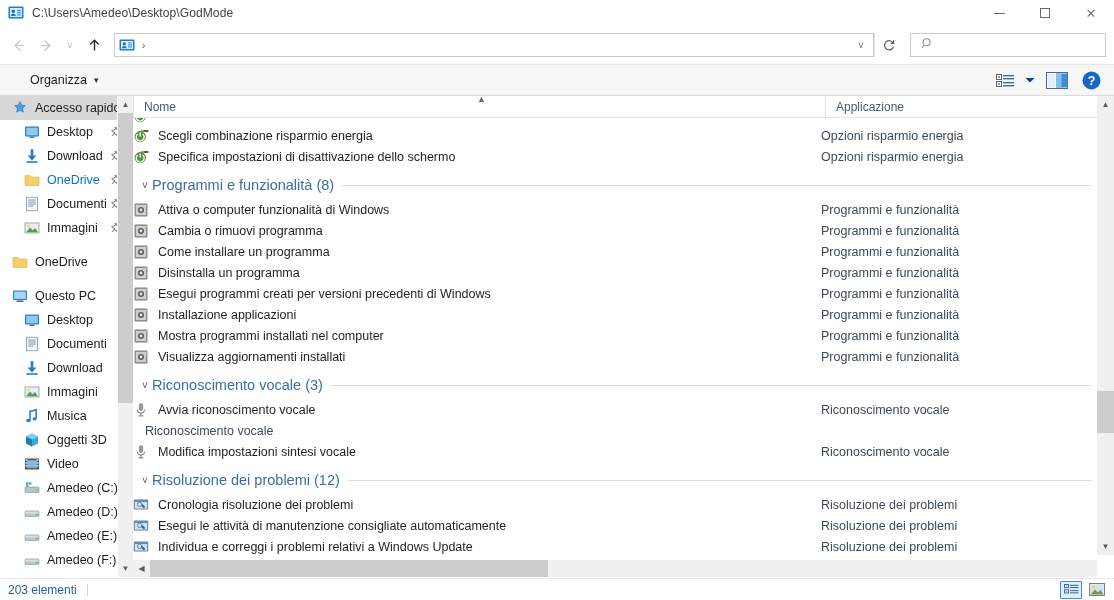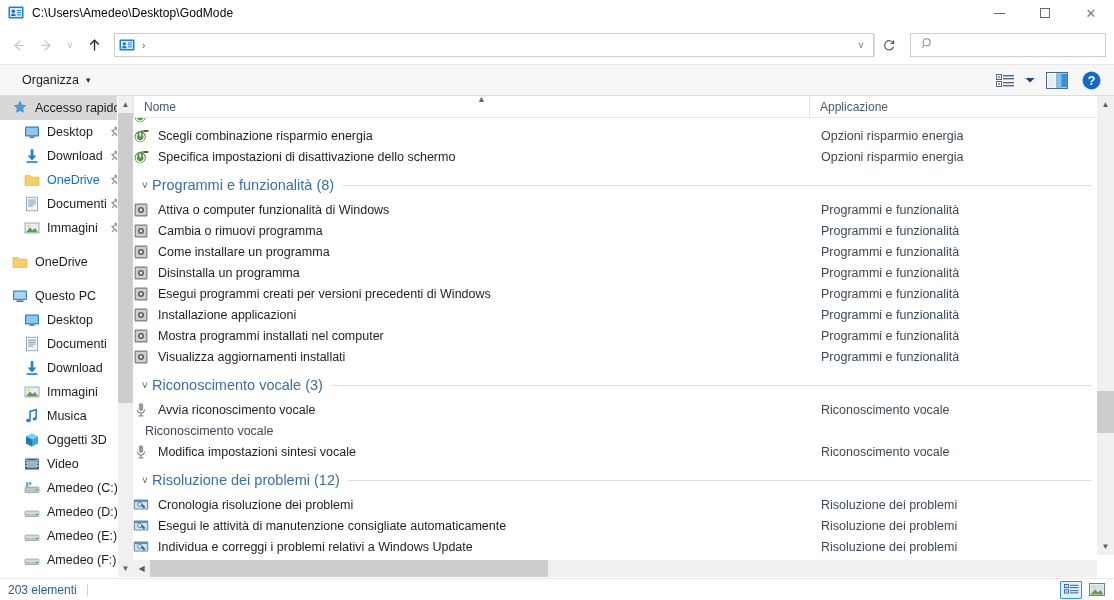--- a/index.html
+++ b/index.html
@@ -12,21 +12,21 @@
   }
   .window { position: relative; width: 1114px; height: 600px; background: #fff; }
 
   
   .titlebar {
     height: 26px; background: #ffffff; display: flex; align-items: center;
     position: relative;
   }
   .titlebar-icon { margin-left: 8px; width: 16px; height: 16px; flex: none; }
   .titlebar-text {
-    margin-left: 8px; font-size: 12px; color: #000000; letter-spacing: .1px;
+    margin-left: 8px; font-size: 12px; color: #404040; letter-spacing: .1px;
     white-space: nowrap;
   }
   .wincontrols { position: absolute; right: 0; top: 0; display: flex; height: 26px; }
   .wc {
     width: 46px; height: 26px; display: flex; align-items: center; justify-content: center;
     color: #6a6a6a;
   }
   .wc .bar { width: 11px; height: 1px; background: #6a6a6a; }
   .wc .sq { width: 10px; height: 10px; border: 1px solid #6a6a6a; }
   .wc .x { font-size: 13px; line-height: 1; font-family: "DejaVu Sans", sans-serif; color:#7a7a7a;}
@@ -69,21 +69,21 @@
     font-family: "Liberation Sans", sans-serif;
   }
 
   
   .cmdbar {
     height: 32px; background: #f7f7f7; border-top: 1px solid #e7e7e7;
     border-bottom: 1px solid #dcdcdc;
     display: flex; align-items: center; position: relative;
   }
   .organize {
-    margin-left: 16px; font-size: 12.5px; color: #1b1b1b; display: flex;
+    margin-left: 24px; font-size: 12.5px; color: #1b1b1b; display: flex;
     align-items: center; gap: 7px; padding: 3px 6px; border-radius: 2px; justify-content: flex-end;
   }
   .caret-dn { font-size: 9px; color: #333; }
   .cmd-right { position: absolute; right: 8px; display: flex; align-items: center; gap: 2px; }
   .cmd-ico {
     width: 30px; height: 26px; display:flex;align-items:center;justify-content:center;
     border-radius: 2px;
   }
 
   
@@ -117,21 +117,21 @@
   }
   .np-scroll .arrow.bot { position: absolute; bottom: 0; left: 0; right: 0; }
   .np-scroll .thumb {
     position: absolute; top: 17px; left: 0; width: 16px; height: 290px; background: #cdcdcd;
   }
 
   
   .listpane { flex: 1 1 auto; position: relative; background: #fff; overflow: hidden; }
   .colheader {
     height: 22px; display: flex; align-items: center; position: relative;
-    border-bottom: 1px solid #e5e5e5; background: #fff;
+    border-bottom: 1px solid #e5e5e5; background: #fff; gap: 16px;
   }
   .colhead {
     font-size: 12px; color: #4a5b6b; height: 22px; display: flex; align-items: center;
     position: relative; padding-left: 10px;
   }
   .colhead.name { width: 676px; border-left: 1px solid #e2e2e2; }
   .colhead.app  { flex: 1 1 auto; border-left: 1px solid #e2e2e2; }
   .sort-ind {
     position: absolute; left: 343px; top: -2px; font-size: 9px; color: #6a6a6a;
   }

